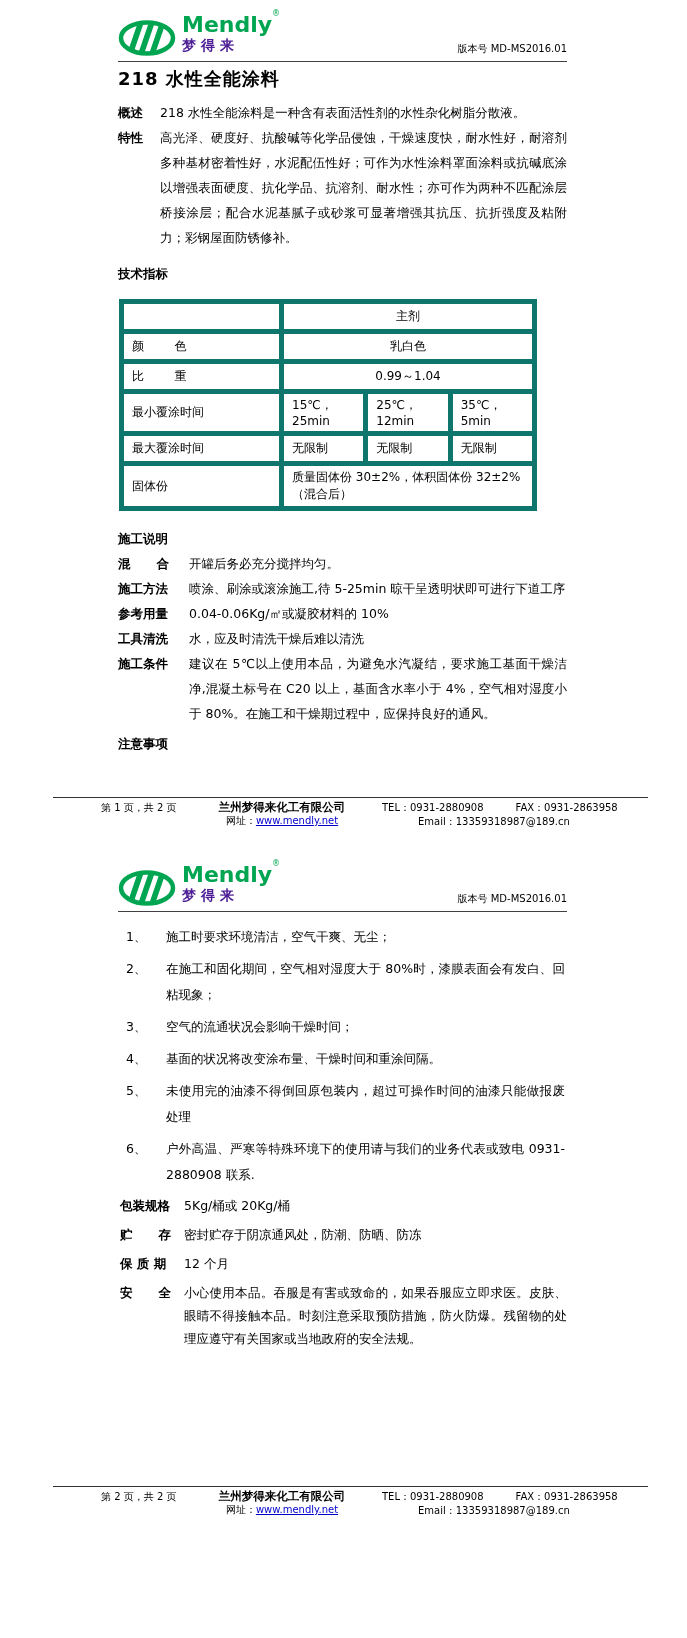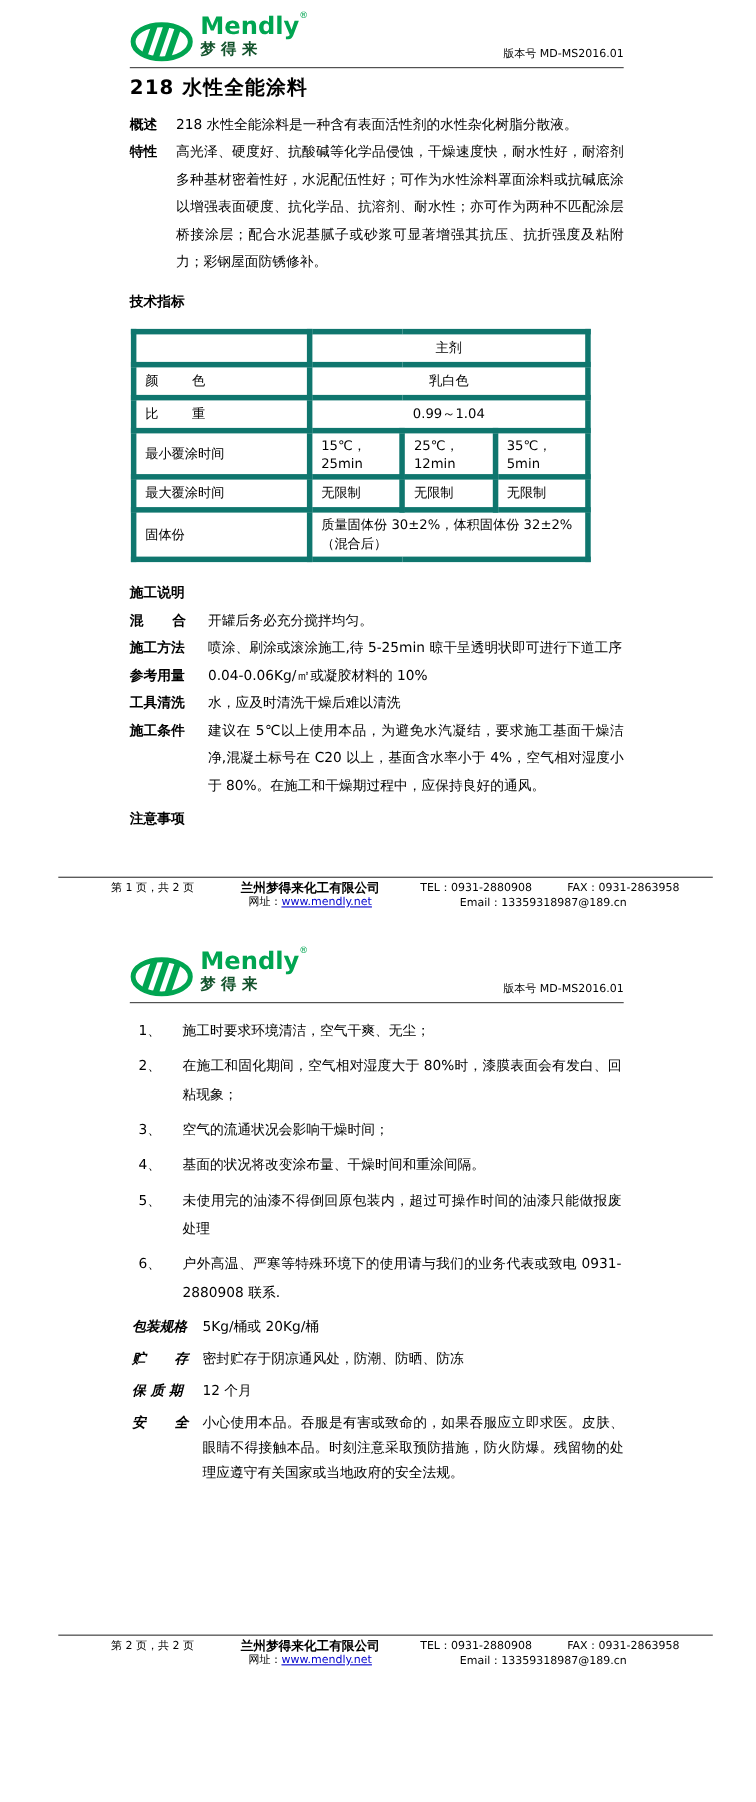--- a/index.html
+++ b/index.html
@@ -10,21 +10,21 @@
   }
   
   .hdr{display:flex;justify-content:space-between;align-items:flex-end;
        padding:14px 120px 0 118px;}
   .logo{display:flex;align-items:flex-start;position:relative;}
   .logo-mark{display:block;}
   .logo-text{margin-left:2px;line-height:1;}
   .logo-en{font-size:22px;font-weight:bold;color:#00A551;letter-spacing:0px;
            font-family:"DejaVu Sans",sans-serif;}
   .logo-reg{font-size:8px;color:#00A551;vertical-align:top;position:relative;top:-4px;}
-  .logo-cn{font-size:14px;font-weight:bold;color:#14532d;letter-spacing:5px;margin-top:2px;}
+  .logo-cn{font-size:14px;font-weight:bold;color:#4c1d95;letter-spacing:5px;margin-top:2px;}
   .version{font-size:10px;color:#000;padding-bottom:2px;}
   .rule{border-top:1.5px solid #404040;margin:3px 120px 0 118px;}
   
   .title{margin:5px 120px 0 118px;font-size:18px;font-weight:bold;letter-spacing:1px;}
   .def{display:flex;margin:0 120px 0 118px;line-height:25px;}
   .def .lbl{font-weight:bold;flex-shrink:0;white-space:pre;}
   .lbl-w40{width:42px;}
   .lbl-w70{width:71px;}
   .def .txt{flex:1;text-align:justify;}
   .mt10{margin-top:9px;}
@@ -47,21 +47,21 @@
   .f-telfax{display:flex;gap:32px;white-space:nowrap;}
   .f-email{margin-left:36px;margin-top:1px;white-space:nowrap;}
   a.weblink{color:#0000CC;text-decoration:underline;cursor:pointer;}
   
   .page2-hdr{margin-top:22px;}
   .notes{margin:12px 122px 0 126px;}
   .note{display:flex;line-height:26px;margin-bottom:6px;}
   .note .num{width:40px;flex-shrink:0;}
   .note .ntxt{flex:1;text-align:justify;}
   .def2{display:flex;margin:0 120px 6px 120px;line-height:23px;}
-  .def2 .lbl{font-weight:bold;width:64px;flex-shrink:0;white-space:pre;font-style:italic;}
+  .def2 .lbl{font-weight:bold;width:64px;flex-shrink:0;white-space:pre;}
   .def2 .txt{flex:1;text-align:justify;}
   .footer-wrap.p2{margin-top:136px;}
 </style>
 </head>
 <body>
 
 <div class="doc">
 
   <div class="hdr">
     <div class="logo">

